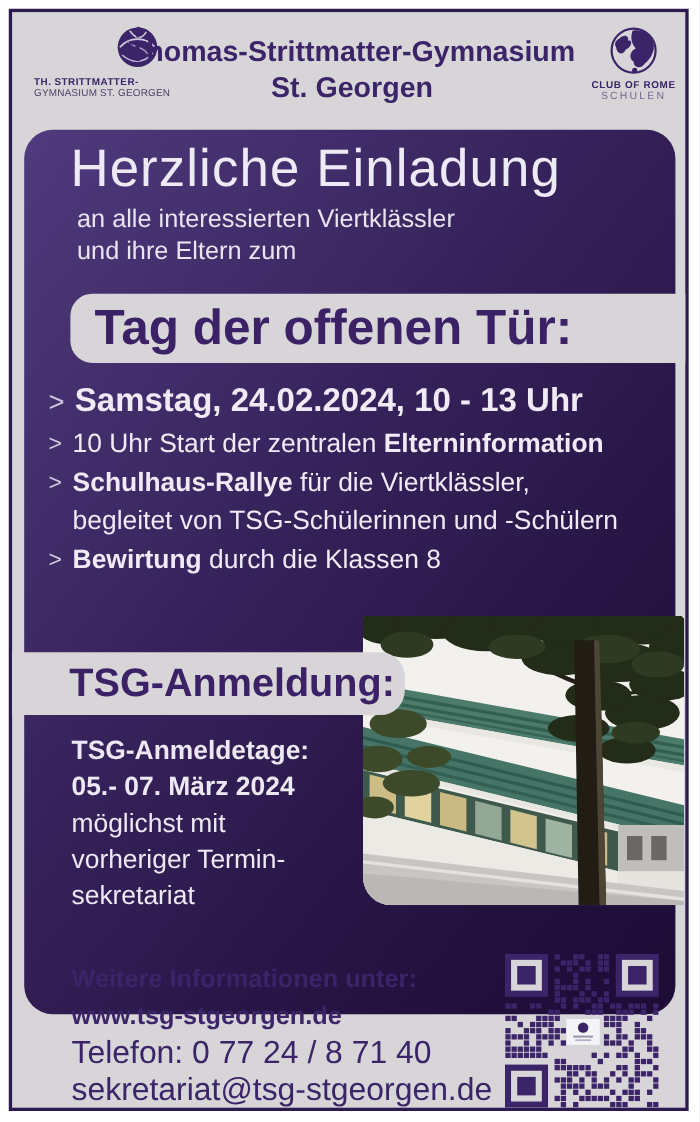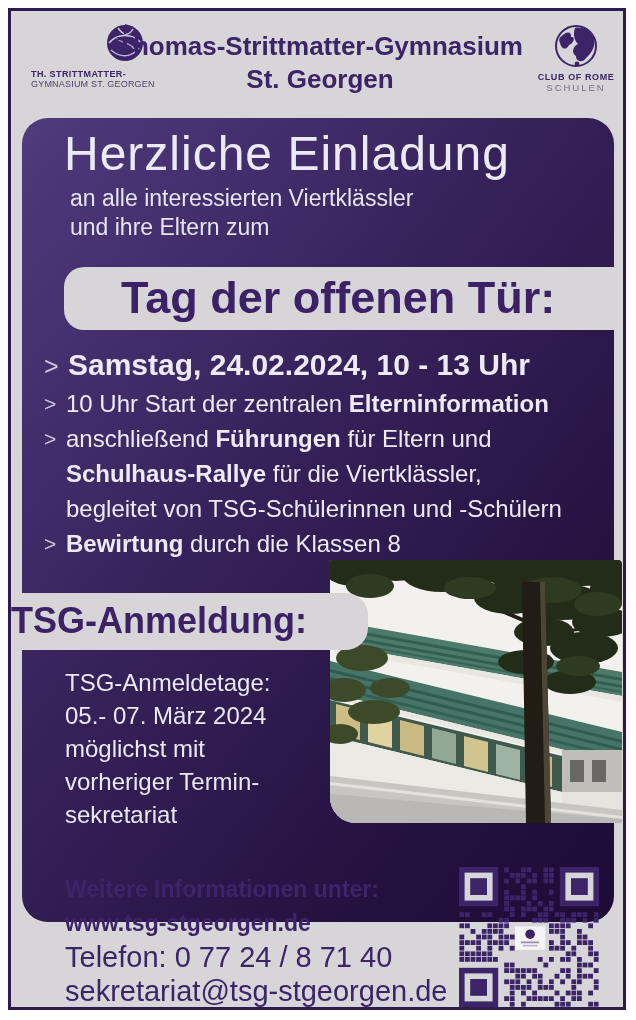--- a/index.html
+++ b/index.html
@@ -36,39 +36,39 @@
     border-radius:26px;
     background:linear-gradient(128deg, #4f3b7d 0%, #37235c 40%, #23113f 78%, #1c0c36 100%);
   }
   .main-title { position:absolute; left:42px; top:8px; font-size:48px; letter-spacing:1px;
     color:#eeeaf5; font-weight:normal; white-space:nowrap; }
   .sub { position:absolute; left:48px; top:66px; font-size:23px; line-height:29px; color:#e8e4f0; }
 
   .banner1 { position:absolute; left:42px; top:149px; width:559px; height:63px;
     background:#d7d5d7; border-radius:20px 0 0 20px; z-index:4; }
   .banner1 span { display:block; padding-left:22px; font-size:45px; font-weight:bold;
-    color:#3b2166; line-height:61px; white-space:nowrap;margin-left:35px; }
+    color:#3b2166; line-height:61px; white-space:nowrap; }
 
   .bullets { position:absolute; left:22px; top:226px; width:566px; color:#efeaf6; z-index:2; }
   .bl { position:relative; padding-left:22px; font-size:24px; line-height:35px; white-space:nowrap; }
   .bl.first { font-size:30px; line-height:42px; font-weight:bold; padding-left:24px; }
   .mk { position:absolute; left:0; top:0; font-weight:normal; color:#cfc9df; font-size:21px; }
   .bl.first .mk { font-size:25px; top:1px; }
 
   .photo { position:absolute; left:308px; top:442px; width:292px; height:263px;
     overflow:hidden; border-radius:0 0 0 26px; z-index:1; }
 
   .banner2 { position:absolute; left:-11px; top:475px; width:357px; height:57px;
     background:#d7d5d7; border-radius:0 22px 22px 0; z-index:5; }
-  .banner2 span { display:block; font-size:36px; font-weight:bold;
+  .banner2 span { display:block; padding-left:52px; font-size:36px; font-weight:bold;
     color:#3b2166; line-height:55px; white-space:nowrap; }
 
   .reg { position:absolute; left:43px; top:548px; font-size:24px; line-height:33px;
     color:#ece8f4; z-index:2; white-space:nowrap; }
-  .reg .b { font-weight:normal; }
+  .reg .b { font-weight:bold; }
 
   
   .footer-text { position:absolute; left:54px; top:861px; color:#3b2468; white-space:nowrap; }
   .f1 { font-size:23px; font-weight:bold; line-height:34px; }
   .f2 { font-size:29px; line-height:34px; }
 
   .qr { position:absolute; left:448px; top:856px; width:140px; height:140px; }
 </style>
 </head>
 <body>
@@ -121,21 +121,20 @@
       <div class="bl first">
         <span class="mk">&gt;</span>
         <span>Samstag, 24.02.2024, 10 - 13 Uhr</span>
       </div>
       <div class="bl">
         <span class="mk">&gt;</span>
         <span><span>10 Uhr Start der zentralen </span><b>Elterninformation</b></span>
       </div>
       <div class="bl">
         <span class="mk">&gt;</span>
-        <span><span>anschließend </span><b>Führungen</b><span> für Eltern und</span></span>
       </div>
       <div class="bl">
         <span><b>Schulhaus-Rallye</b><span> für die Viertklässler,</span></span>
       </div>
       <div class="bl">
         <span>begleitet von TSG-Schülerinnen und -Schülern</span>
       </div>
       <div class="bl">
         <span class="mk">&gt;</span>
         <span><b>Bewirtung</b><span> durch die Klassen 8</span></span>

